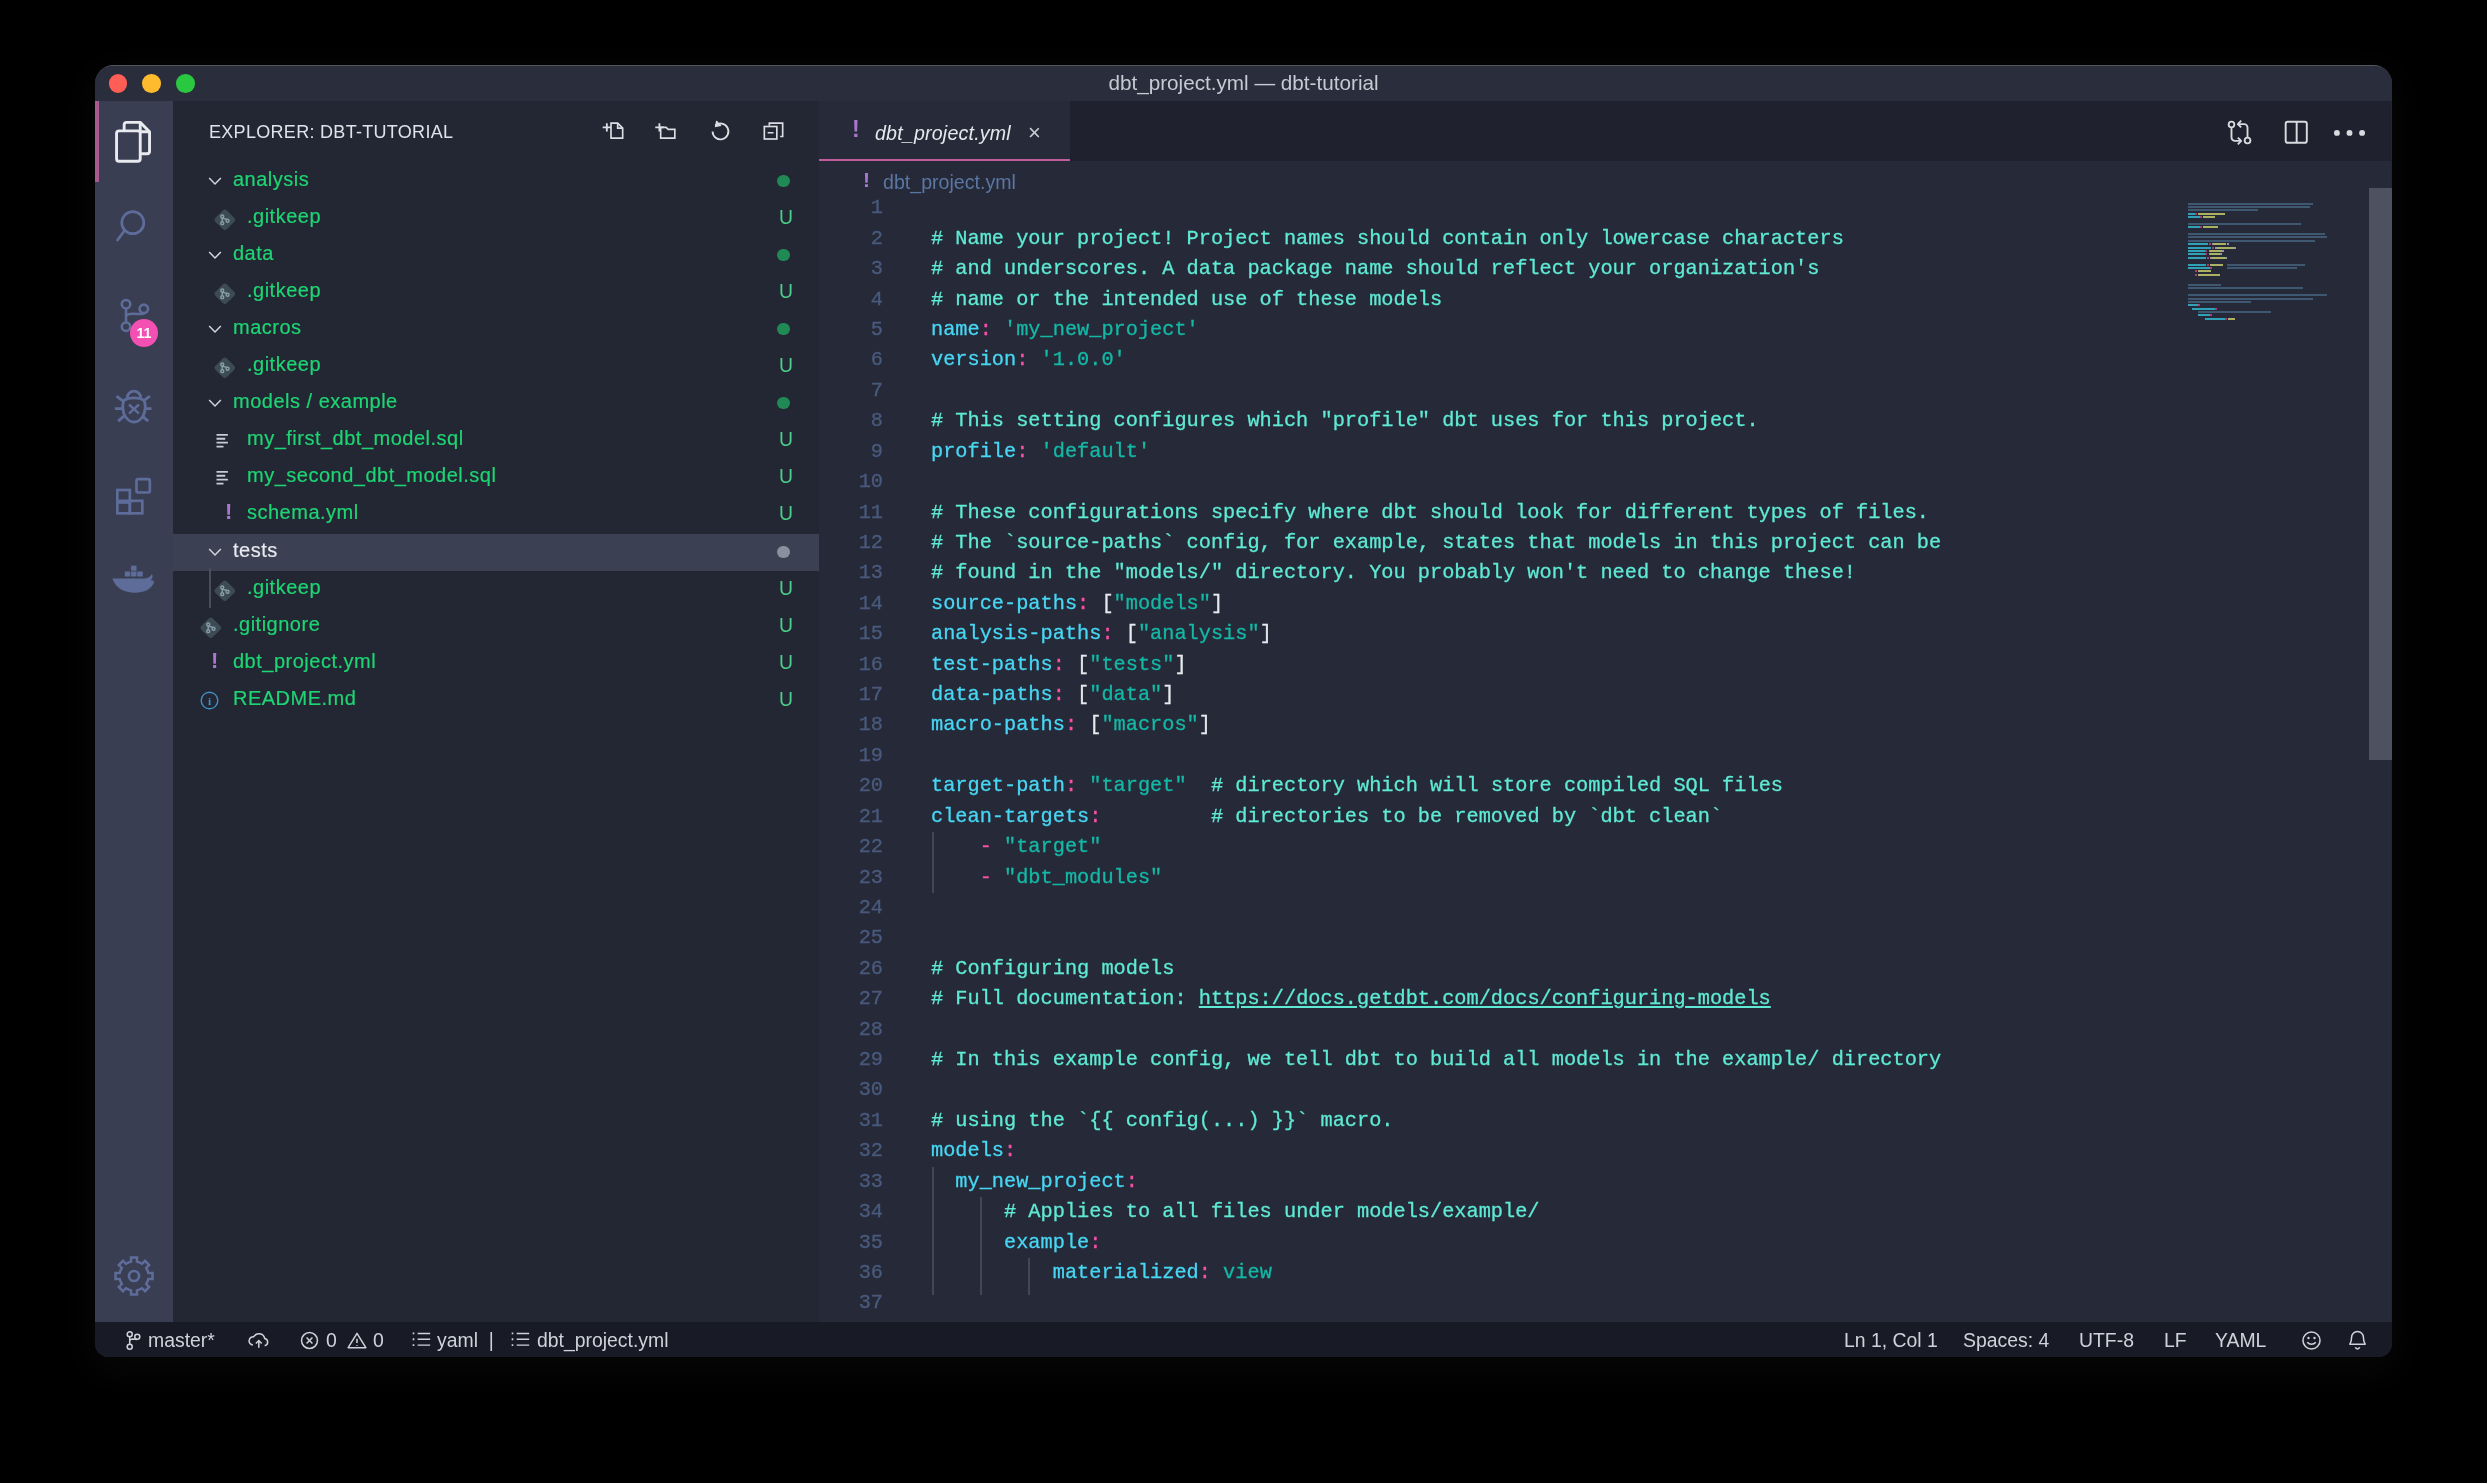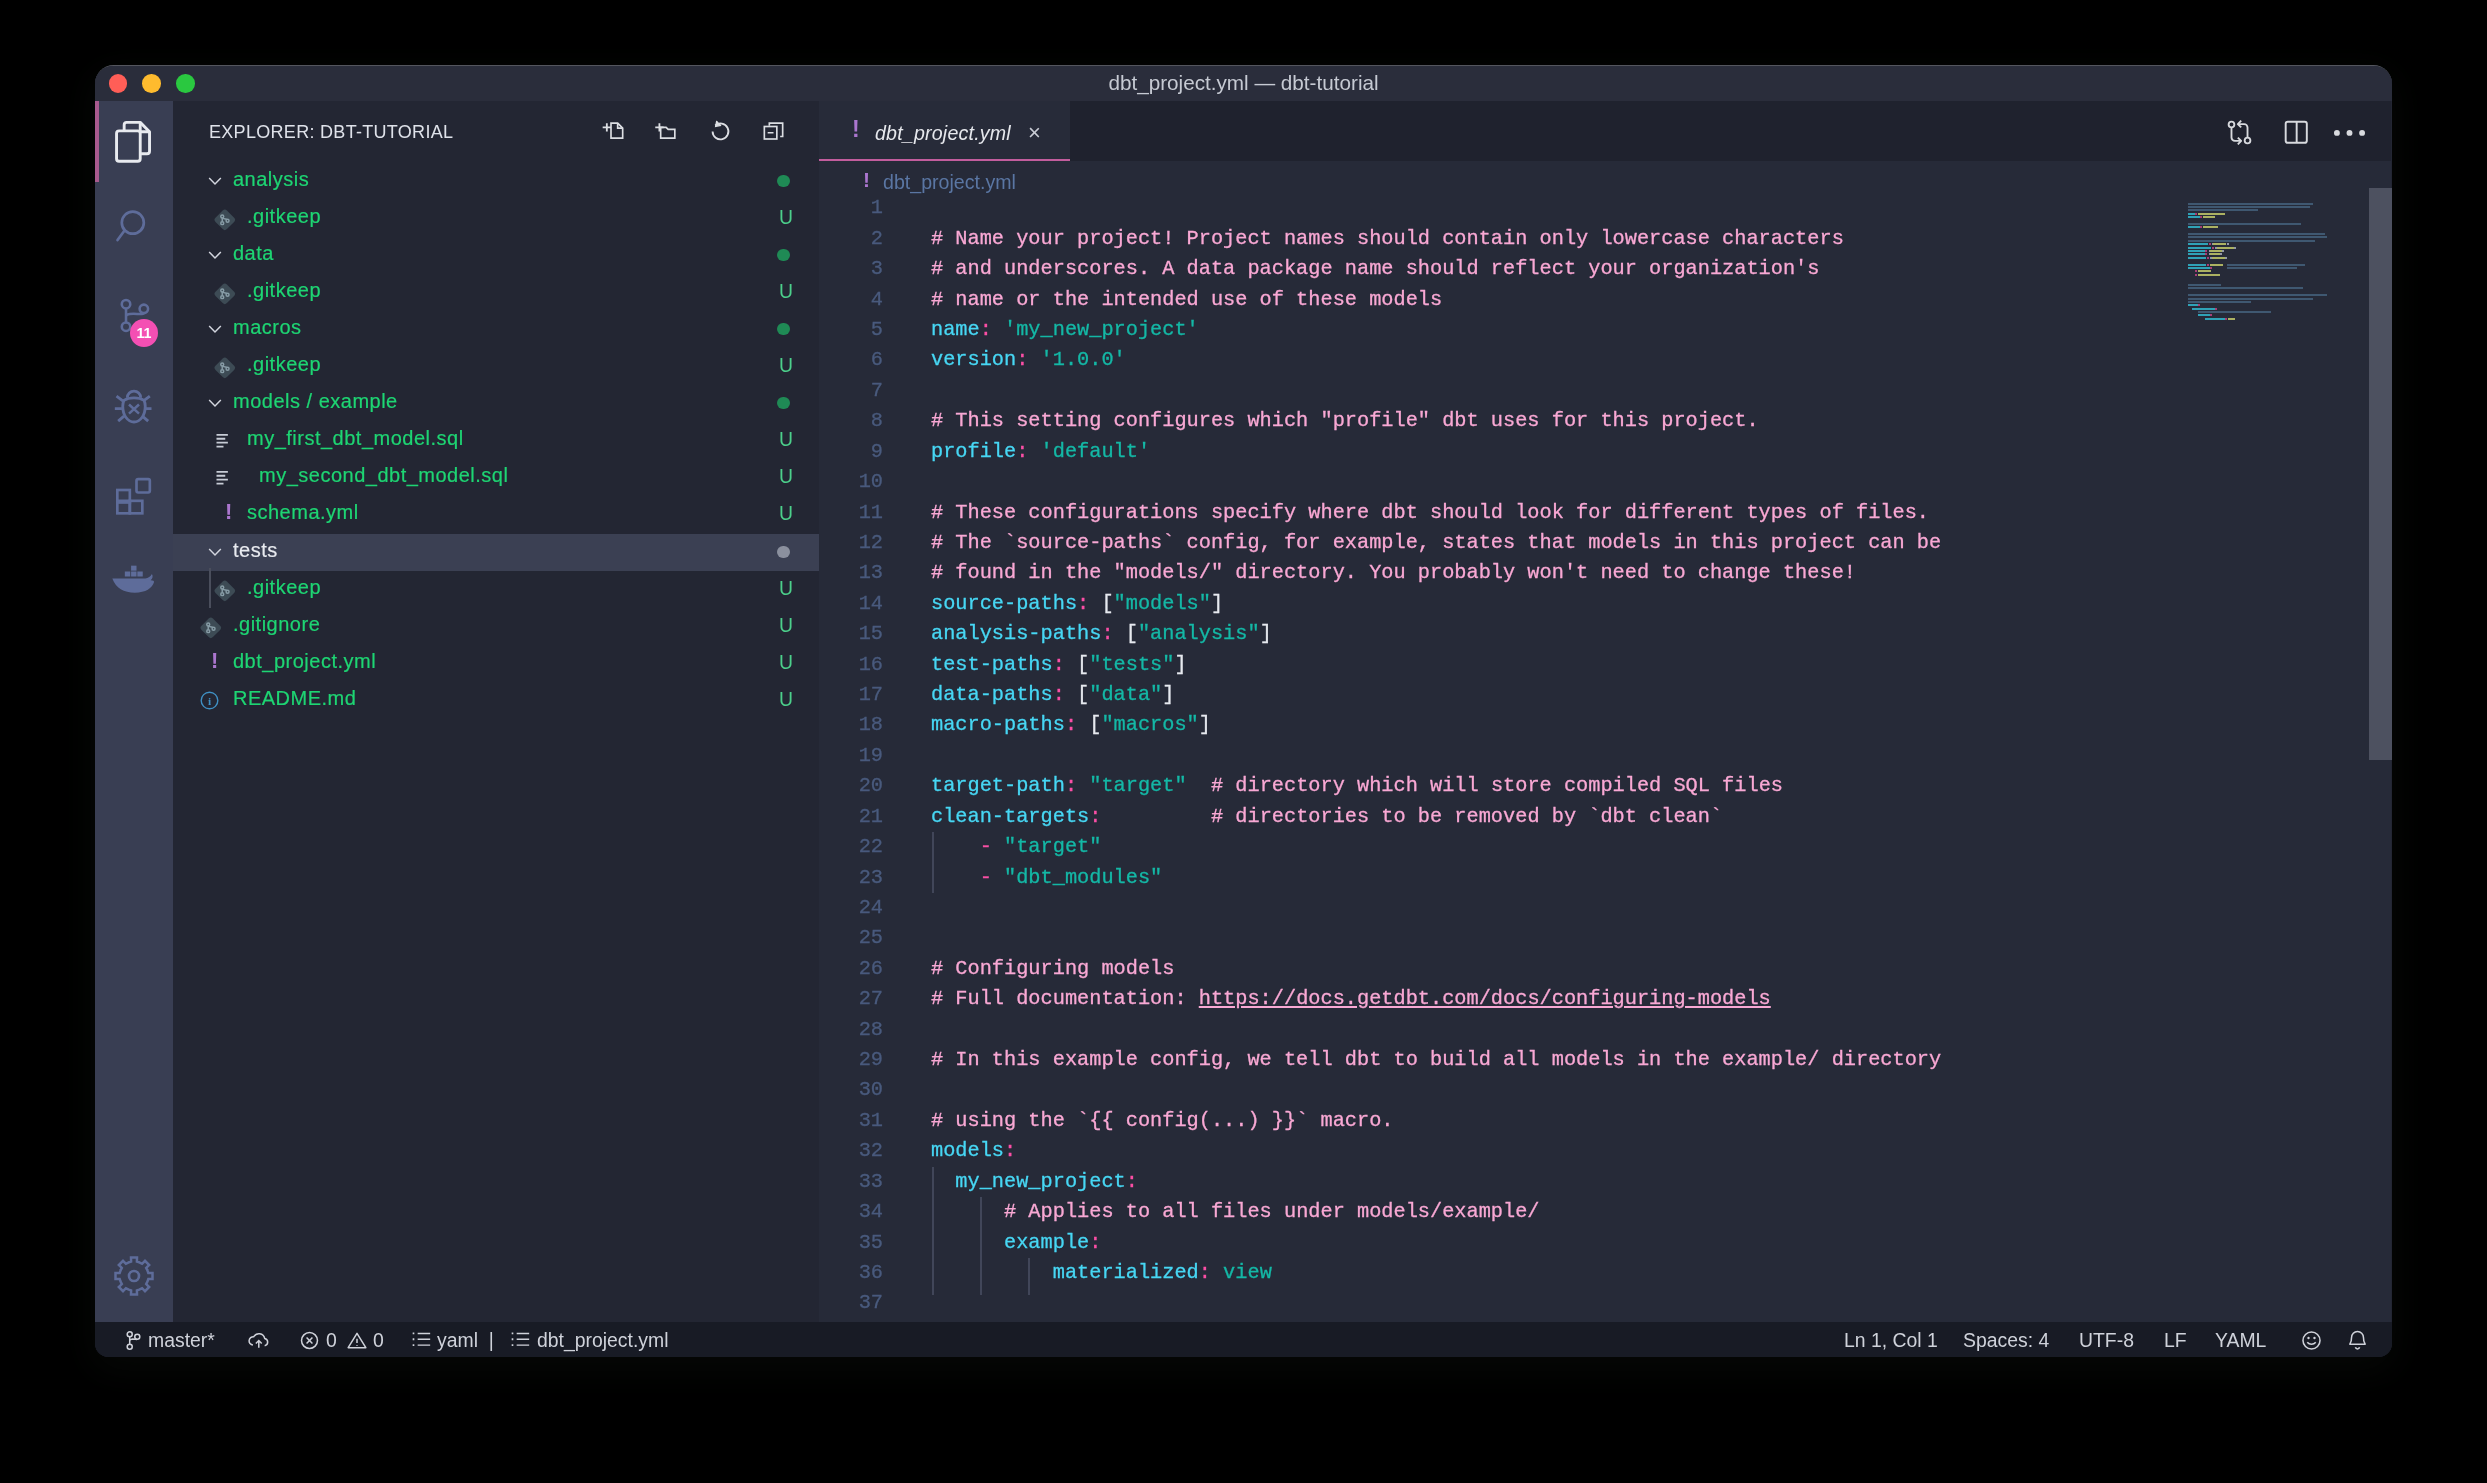--- a/index.html
+++ b/index.html
@@ -25,21 +25,21 @@
 #tabuline{position:absolute;left:724px;top:93px;width:251px;height:2.5px;background:#c25d9d}
 #tab .excl{position:absolute;left:33px;top:15px;font-size:23px;font-weight:bold;color:#ab76cf}
 #tab .fn{position:absolute;left:56px;top:21px;font-size:19.6px;letter-spacing:0.2px;font-style:italic;color:#e6e8ed}
 #tab .x{position:absolute;left:209px;top:18.5px;font-size:22px;color:#c9ccd5}
 #bcrumb{position:absolute;left:724px;top:95px;width:1572px;height:32px;background:#262a38}
 #bcrumb .excl{position:absolute;left:44px;top:6.7px;font-size:21px;font-weight:bold;color:#ab76cf}
 #bcrumb .t{position:absolute;left:64px;top:10px;font-size:19.6px;color:#5a76a3}
 #code{position:absolute;left:0;top:0;width:2297px;height:1256px;overflow:hidden;font-family:"Liberation Mono",monospace;font-size:20.3px;-webkit-text-stroke:0.3px currentColor}
 .ln{position:absolute;left:0;width:788px;text-align:right;height:30px;line-height:30px;color:#495a7d}
 .cl{position:absolute;left:836px;height:30px;line-height:30px;white-space:pre}
-.tc{color:#f9a8d4}.tk{color:#47d7f4}.tp{color:#fb4fa6}.ty{color:#14b8a6}.tw{color:#e6e9ef}
+.tc{color:#5eead4}.tk{color:#47d7f4}.tp{color:#fb4fa6}.ty{color:#14b8a6}.tw{color:#e6e9ef}
 .tu{text-decoration:underline}
 .ig{position:absolute;width:1.7px;background:#414659}
 #scrollbar{position:absolute;left:2274px;top:122px;width:23.6px;height:572px;background:#4d5160}
 #sbar2{position:absolute;left:0;top:1256px;width:2297px;height:36px;background:#181b25;color:#cfd2da;font-size:19.4px}
 #sbar2 span{position:absolute;top:6.7px;white-space:pre}
 svg.sic{position:absolute}
 </style></head><body>
 <div id="win">
   <div id="title">
       <span class="t">dbt_project.yml — dbt-tutorial</span>
@@ -380,21 +380,21 @@
         </svg>
         <span class="tname" style="left:74px">my_first_dbt_model.sql</span>
         <span class="ubadge">U</span>
       </div>
       <div class="trow" style="top:358px">
         <svg class="ticon" viewBox="0 0 24 24" style="left:40px;width:21px;height:21px">
           <g stroke="#c7ccd6" stroke-width="2.1" fill="none">
             <path d="M4 5.5h13M4 10h10M4 14.5h13M4 19h8"></path>
           </g>
         </svg>
-        <span class="tname" style="left:86px">my_second_dbt_model.sql</span>
+        <span class="tname" style="left:74px">my_second_dbt_model.sql</span>
         <span class="ubadge">U</span>
       </div>
       <div class="trow" style="top:395px">
         <span class="texcl" style="left:52px">!</span>
         <span class="tname" style="left:74px">schema.yml</span>
         <span class="ubadge">U</span>
       </div>
       <div class="trow rsel" style="top:433px">
         <svg class="ticon" viewBox="0 0 24 24" style="left:32px;width:20px;height:20px">
           <path d="M5 8.5l7 7 7-7" fill="none" stroke="#d2d5de" stroke-width="1.8"></path>

